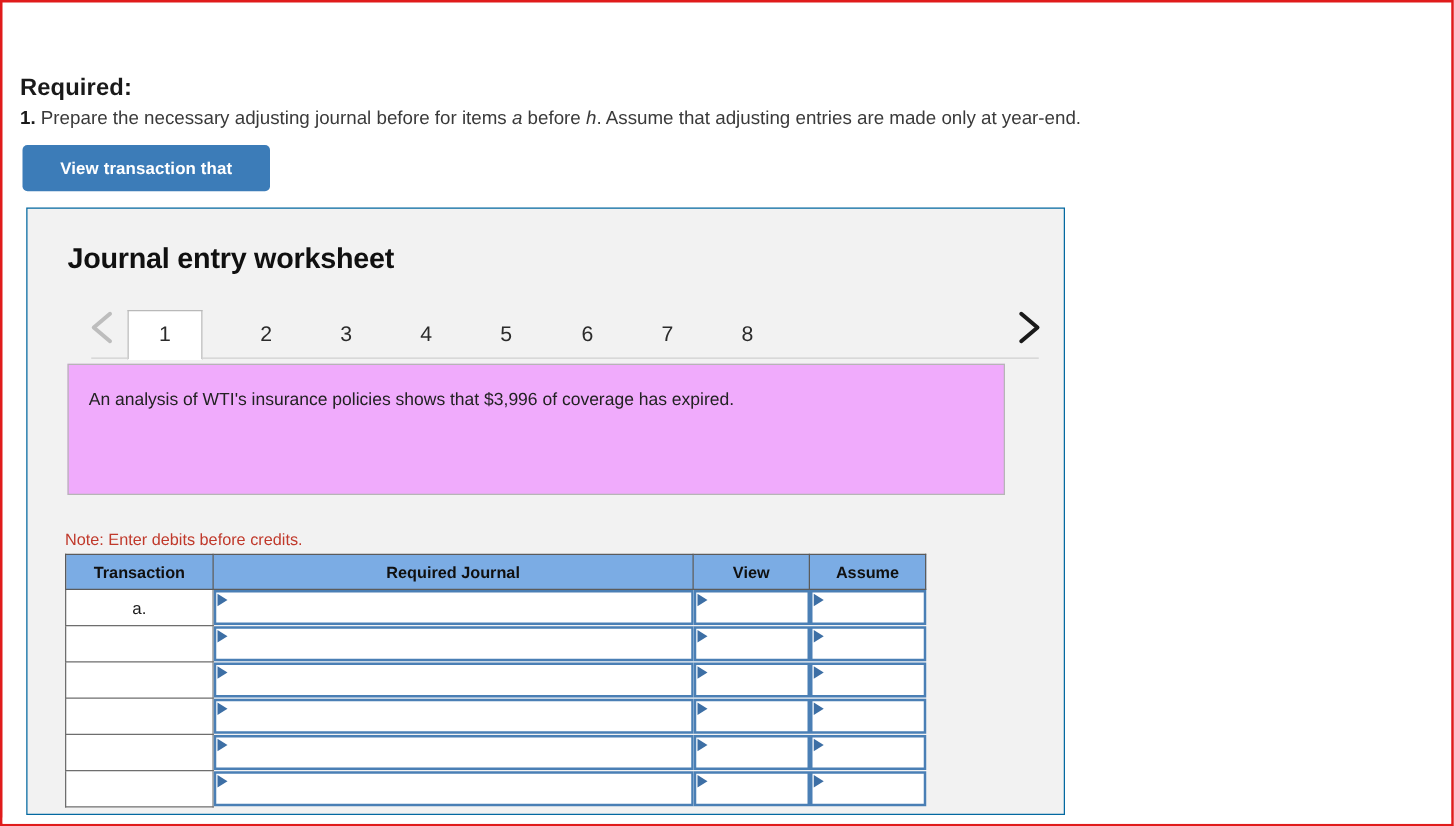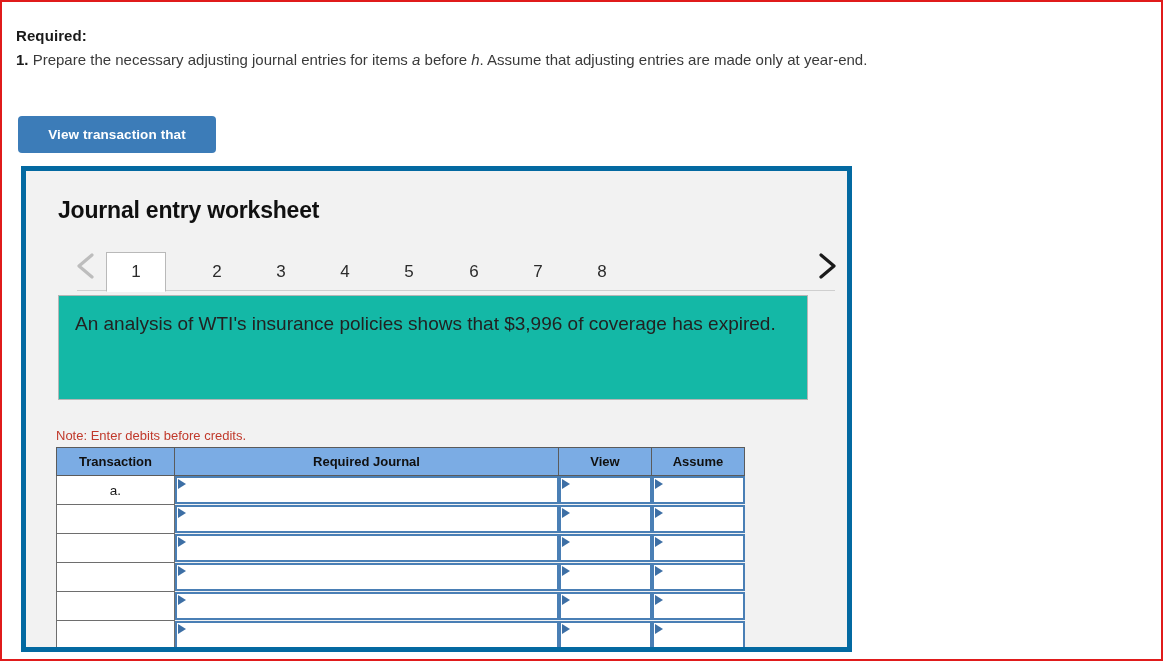--- a/index.html
+++ b/index.html
@@ -24,25 +24,26 @@
   }
 
   
   .required-block {
     position: absolute;
     left: 14px;
     top: 24px;
     width: 1135px;
   }
   .required-label {
-    font-size: 15px;
+    font-size: 19px;
     font-weight: bold;
     color: #1a1a1a;
     line-height: 20px;
     letter-spacing: 0.1px;
+    margin-top: 35px;
   }
   .required-line {
     font-size: 15px;
     color: #3a3a3a;
     line-height: 22px;
     margin-top: 3px;
     white-space: nowrap;
   }
   .required-line .num {
     font-weight: bold;
@@ -72,21 +73,21 @@
   }
 
   
   .panel {
     position: absolute;
     left: 19px;
     top: 164px;
     width: 831px;
     height: 486px;
     background: #f2f2f2;
-    border: 5px solid #0369a1;
+    border: 1px solid #0369a1;
     box-sizing: border-box;
     overflow: hidden;
   }
   .panel-title {
     position: absolute;
     left: 32px;
     top: 26px;
     font-size: 23px;
     font-weight: bold;
     color: #101010;
@@ -143,25 +144,25 @@
     z-index: 3;
   }
 
   
   .desc-box {
     position: absolute;
     left: 32px;
     top: 124px;
     width: 750px;
     height: 105px;
-    background: #14b8a6;
+    background: #f0abfc;
     border: 1px solid #b6b6b6;
     box-sizing: border-box;
     padding: 16px 16px 0 16px;
-    font-size: 19px;
+    font-size: 14px;
     line-height: 23px;
     color: #222222;
   }
 
   
   .note {
     position: absolute;
     left: 30px;
     top: 257px;
     font-size: 13px;
@@ -238,21 +239,21 @@
     background: #ffffff;
   }
 </style>
 </head>
 <body>
 
 <div id="page">
 
   <div class="required-block">
     <div class="required-label">Required:</div>
-    <div class="required-line"><span class="num">1.</span><span> Prepare the necessary adjusting journal entries for items </span><span class="it">a</span><span> before </span><span class="it">h</span><span>. Assume that adjusting entries are made only at year-end.</span></div>
+    <div class="required-line"><span class="num">1.</span><span> Prepare the necessary adjusting journal before for items </span><span class="it">a</span><span> before </span><span class="it">h</span><span>. Assume that adjusting entries are made only at year-end.</span></div>
   </div>
 
   <button class="view-btn">View transaction that</button>
 
   <div class="panel">
 
     <div class="panel-title">Journal entry worksheet</div>
 
     <div class="tabs">
       <div class="tab-rule"></div>

